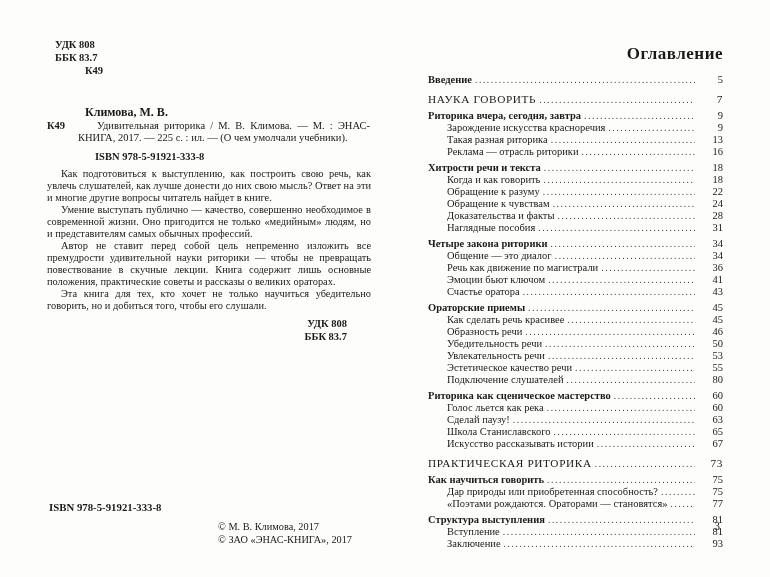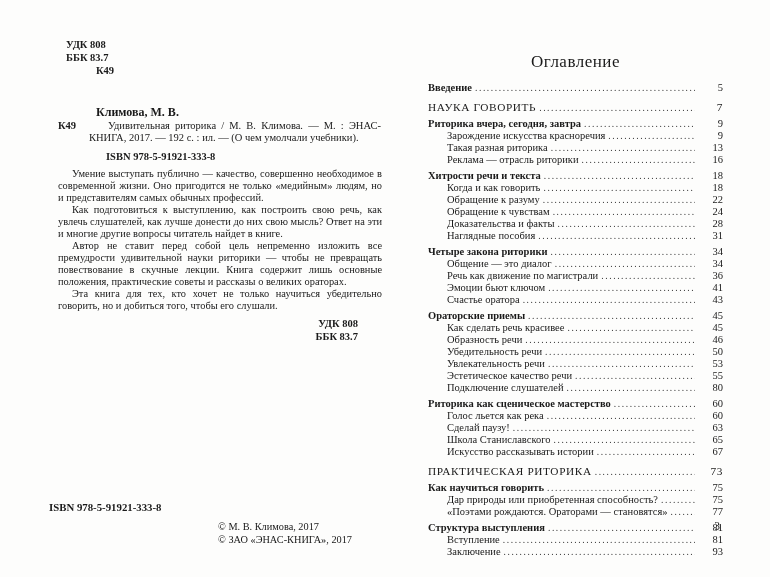--- a/index.html
+++ b/index.html
@@ -2,35 +2,35 @@
 <html><head>
 <meta charset="utf-8">
 <style>
   html,body{margin:0;padding:0;}
   body{
     width:770px;height:577px;position:relative;overflow:hidden;
     background:#fdfdfc;color:#1a1a1a;
     font-family:"Liberation Serif","DejaVu Serif",serif;
   }
   
-  #left-page{position:absolute;left:58px;top:38px;width:324px;font-size:10.5px;line-height:12.5px;}
+  #left-page{position:absolute;left:47px;top:38px;width:324px;font-size:10.5px;line-height:12.5px;}
   .udk-block{font-weight:bold;line-height:13px;margin-left:8px;}
   .udk-code{margin-left:30px;}
   .author-heading{font-weight:bold;margin:29px 0 1px 38px;font-size:12px;}
   .bib{position:relative;margin-left:31px;width:292px;text-indent:19px;text-align:justify;}
   .bib-code{position:absolute;left:-31px;top:0;font-weight:bold;text-indent:0;}
   .isbn-top{font-weight:bold;margin:6px 0 0 48px;}
   .annotation{margin-top:5px;text-align:justify;}
   .annotation p{margin:0;text-indent:14px;font-size:10.4px;line-height:12px;}
   .udk-bottom{margin-top:5px;padding-right:24px;text-align:right;font-weight:bold;line-height:13px;}
   .isbn-bottom{position:absolute;left:49px;top:501px;font-weight:bold;font-size:10.8px;}
   .copyright{position:absolute;left:218px;top:489px;font-size:10.3px;line-height:13px;margin-top:31px;}
   
   #right-page{position:absolute;left:428px;top:40px;width:295px;}
-  .toc-title{font-size:17px;font-weight:normal;text-align:center;letter-spacing:.5px;margin:12px 0 10px 0;}
+  .toc-title{font-size:17px;font-weight:bold;text-align:right;letter-spacing:.5px;margin:4px 0 10px 0;}
   .row{display:flex;align-items:baseline;font-size:10.5px;line-height:11px;}
   .row .lbl{white-space:nowrap;}
   .row .dots{flex:1 1 auto;overflow:hidden;white-space:nowrap;margin:0 4px 0 3px;color:#2a2a2a;}
   .row .dots::after{
     content:"..........................................................................................................................";
     font-size:9.5px;letter-spacing:1.6px;}
   .row .pg{flex:0 0 24px;width:24px;text-align:right;font-weight:normal;}
   .chapter{font-weight:bold;margin-top:4px;}
   .chapter .dots{font-weight:normal;}
   .part{font-weight:normal;font-size:11.3px;letter-spacing:.6px;line-height:12px;margin-top:7px;}
@@ -45,28 +45,28 @@
   <div class="udk-block">
     <div>УДК 808</div>
     <div>ББК 83.7</div>
     <div class="udk-code">К49</div>
   </div>
 
   <div class="author-heading">Климова, М. В.</div>
 
   <div class="bib">
     <span class="bib-code">К49</span>
-    <span>Удивительная риторика / М. В. Климова. — М. : ЭНАС-КНИГА, 2017. — 192 с. : ил. — (О чем умолчали учебники).</span>
+    <span>Удивительная риторика / М. В. Климова. — М. : ЭНАС-КНИГА, 2017. — 225 с. : ил. — (О чем умолчали учебники).</span>
   </div>
 
   <div class="isbn-top">ISBN 978-5-91921-333-8</div>
 
   <div class="annotation">
+    <p>Как подготовиться к выступлению, как построить свою речь, как увлечь слушателей, как лучше донести до них свою мысль? Ответ на эти и многие другие вопросы читатель найдет в книге.</p>
     <p>Умение выступать публично — качество, совершенно необходимое в современной жизни. Оно пригодится не только «медийным» людям, но и представителям самых обычных профессий.</p>
-    <p>Как подготовиться к выступлению, как построить свою речь, как увлечь слушателей, как лучше донести до них свою мысль? Ответ на эти и многие другие вопросы читатель найдет в книге.</p>
     <p>Автор не ставит перед собой цель непременно изложить все премудрости удивительной науки риторики — чтобы не превращать повествование в скучные лекции. Книга содержит лишь основные положения, практические советы и рассказы о великих ораторах.</p>
     <p>Эта книга для тех, кто хочет не только научиться убедительно говорить, но и добиться того, чтобы его слушали.</p>
   </div>
 
   <div class="udk-bottom">
     <div>УДК 808</div>
     <div>ББК 83.7</div>
   </div>
 </div>
 

